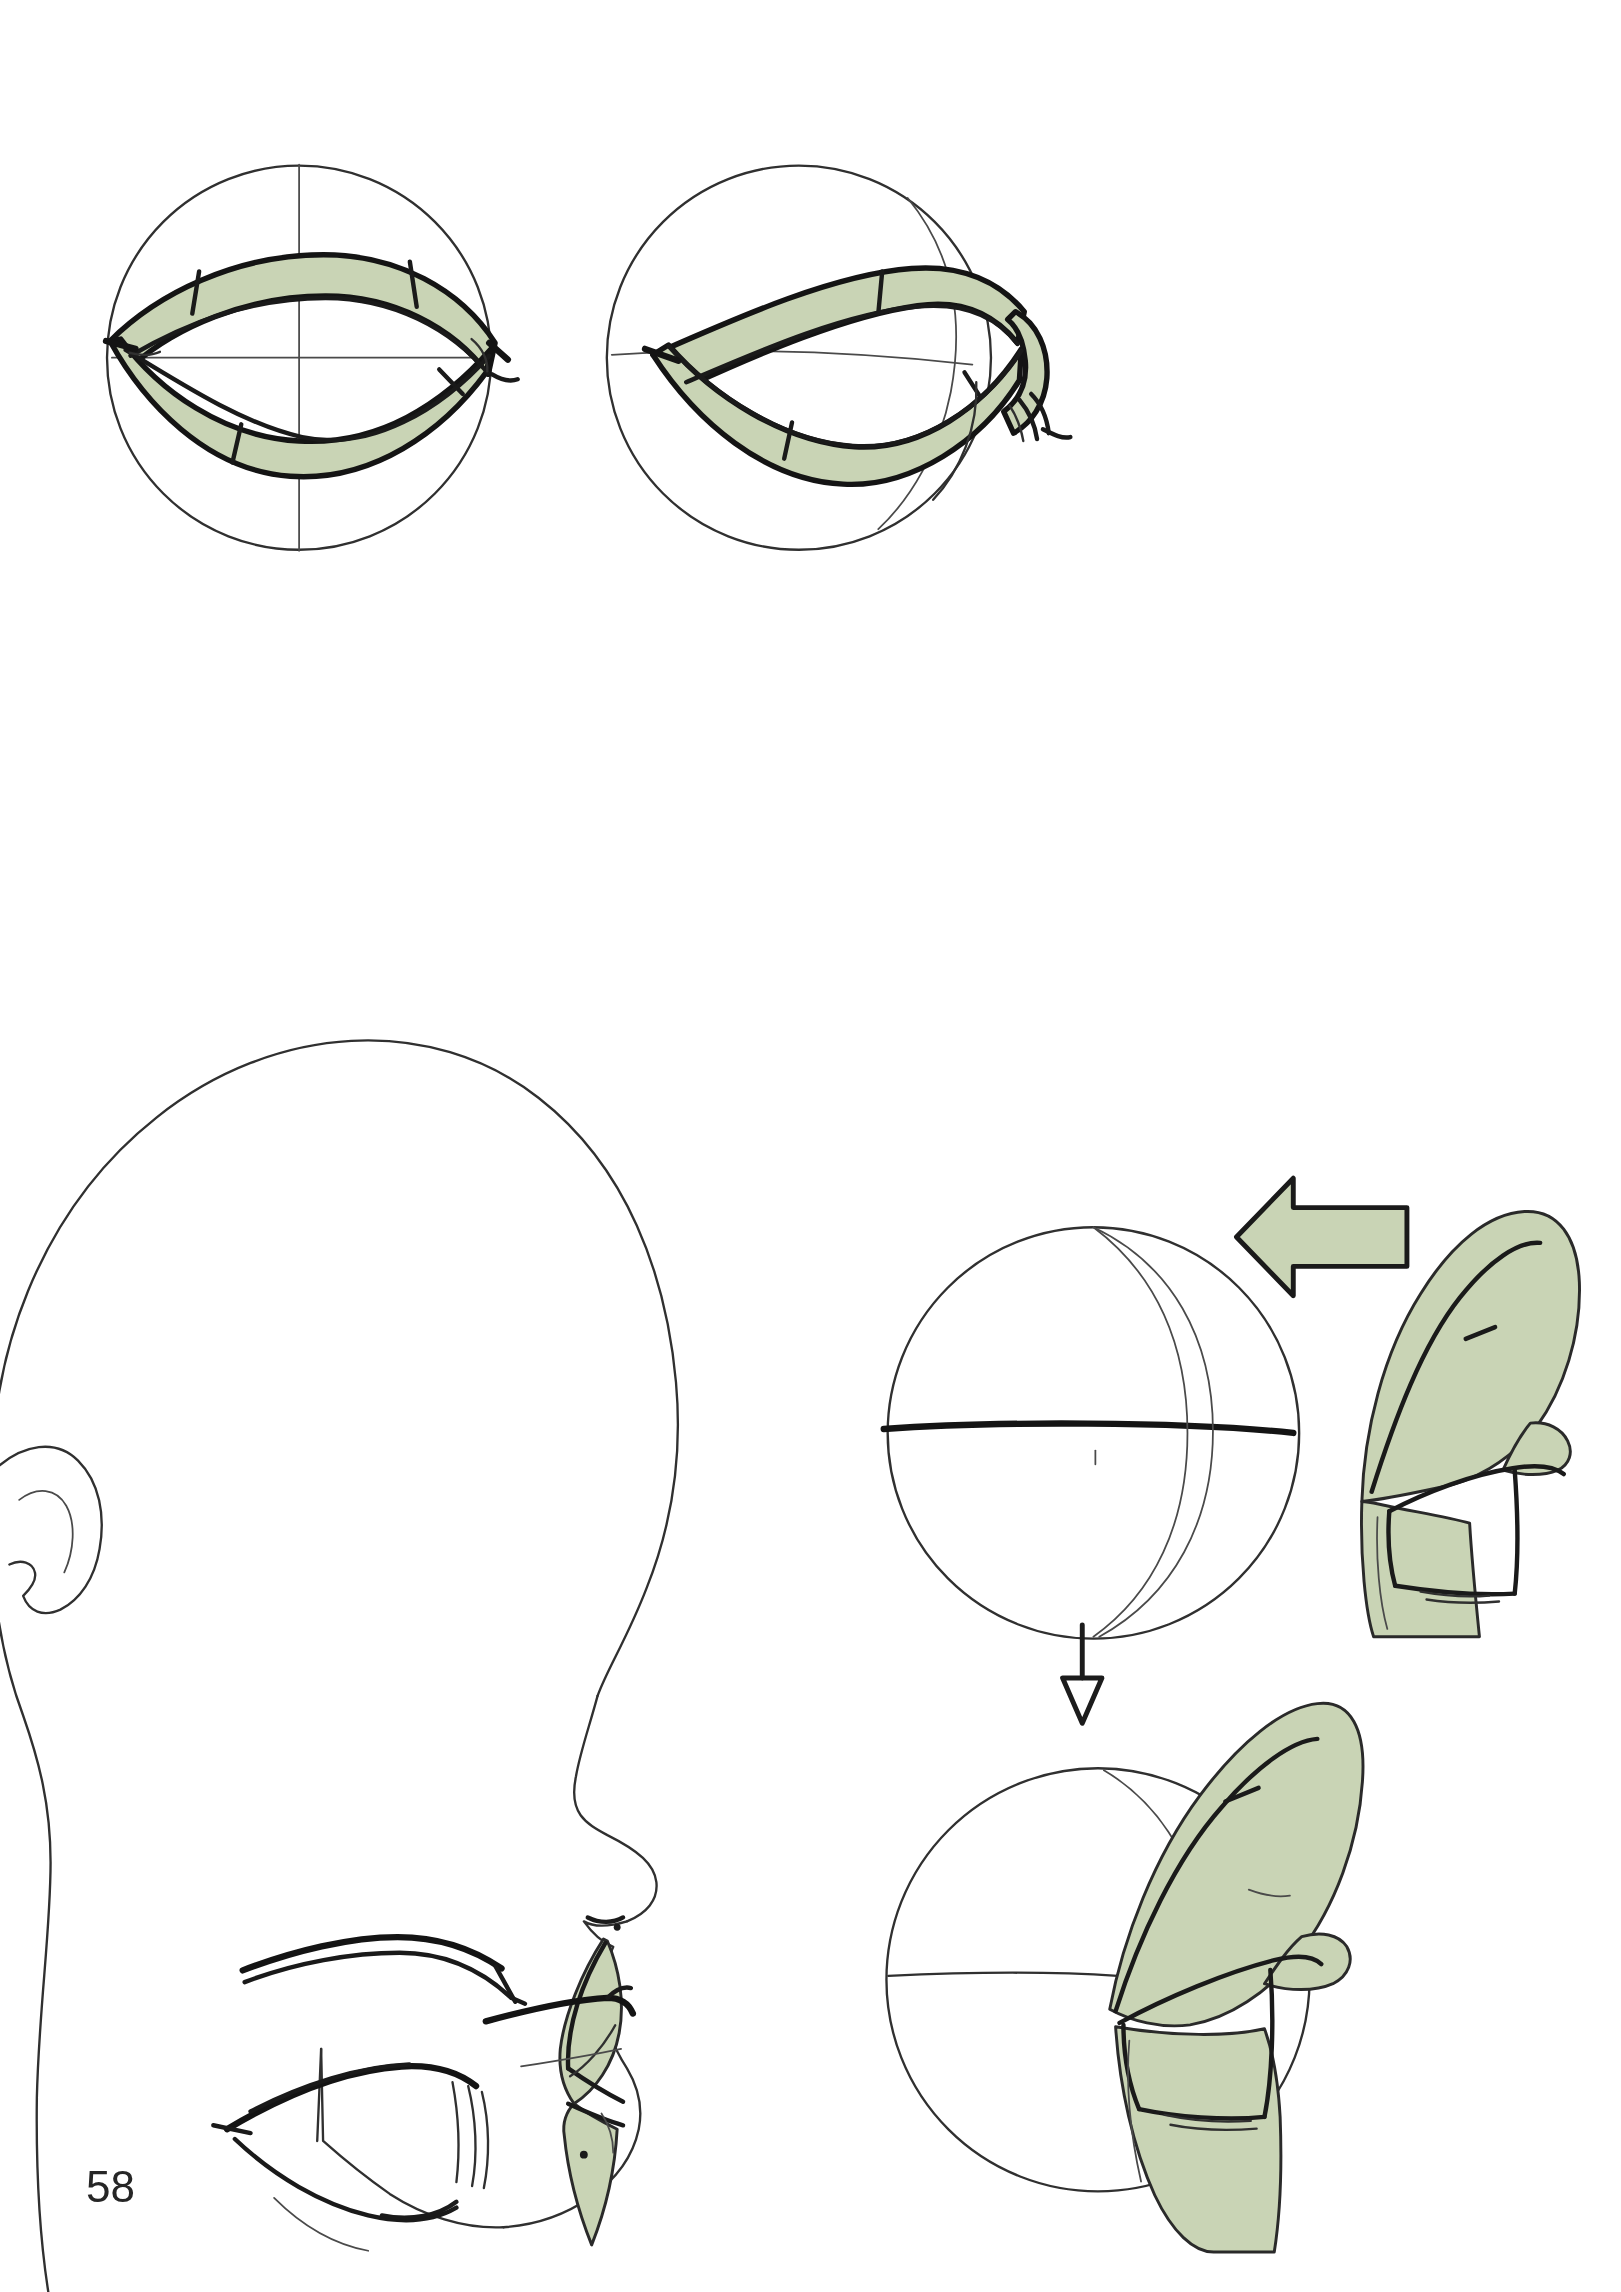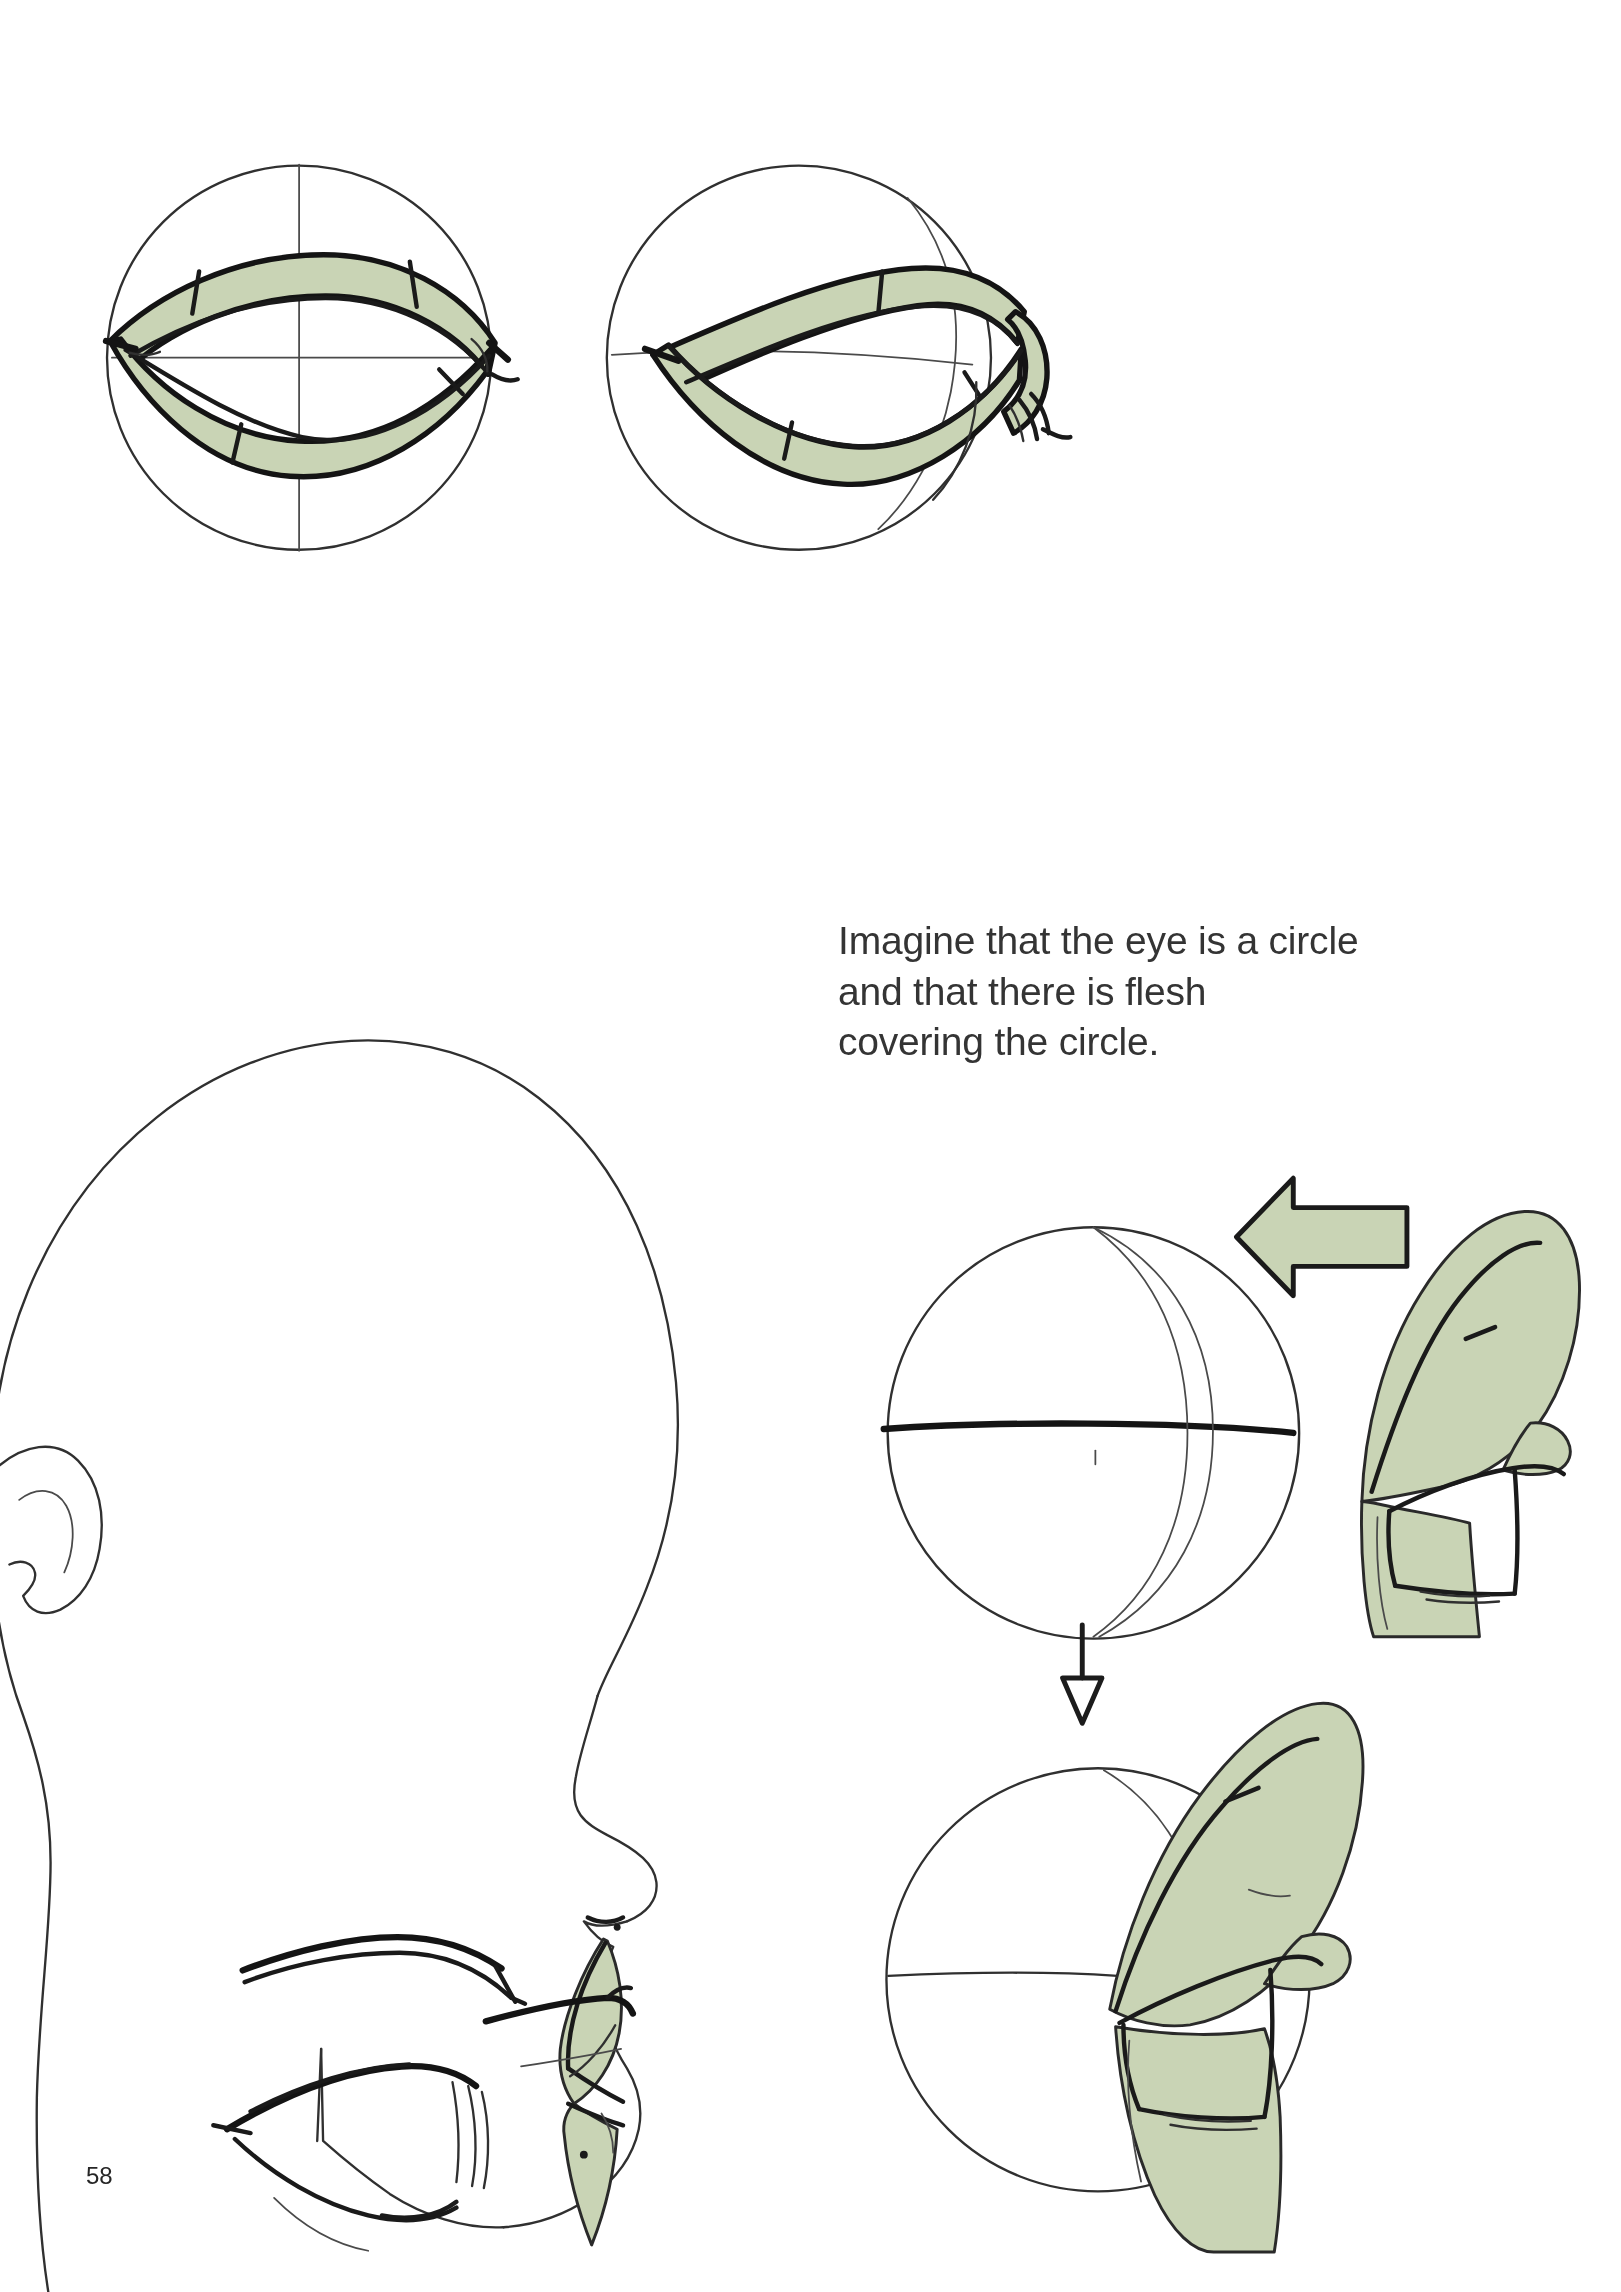--- a/index.html
+++ b/index.html
@@ -39,21 +39,21 @@
     color: #343434;
     font-family: "Liberation Sans", sans-serif;
     letter-spacing: -0.2px;
     white-space: pre-line;
   }
 
   
   #page-number {
     left: 86px;
     top: 2162px;
-    font-size: 24px;
+    font-size: 44px;
     color: #262626;
     font-family: "Liberation Sans", sans-serif;
   }
 
   svg { display: block; overflow: visible; }
   .ink        { fill: none; stroke: #1c1c1c; stroke-linecap: round; stroke-linejoin: round; }
   .ink-thin   { fill: none; stroke: #303030; stroke-width: 2.4; stroke-linecap: round; stroke-linejoin: round; }
   .ink-hair   { fill: none; stroke: #4a4a4a; stroke-width: 1.8; stroke-linecap: round; stroke-linejoin: round; }
   .ink-bold   { fill: none; stroke: #141414; stroke-width: 6.5; stroke-linecap: round; stroke-linejoin: round; }
   .ink-med    { fill: none; stroke: #1a1a1a; stroke-width: 4.5; stroke-linecap: round; stroke-linejoin: round; }
@@ -151,23 +151,20 @@
 
       <path class="ink-bold" d="M 58,206 L 92,218"></path>
       <path class="ink-med" d="M 452,252 C 462,262 468,276 470,292"></path>
       <path class="ink-med" d="M 440,258 C 450,270 456,284 458,298"></path>
       <path class="ink-thin" d="M 430,264 C 438,276 442,288 444,300"></path>
       <path class="ink-med" d="M 464,288 C 476,294 484,298 492,296"></path>
       <path class="ink-thin" d="M 396,240 C 398,286 380,330 352,360"></path>
     </svg>
   </div>
 
-  <div class="abs" id="caption">Imagine that the eye is a circle
-and that there is flesh
-covering the circle.</div>
 
   <div class="abs" id="fig-head-profile">
     <svg width="745" height="1353" viewBox="0 0 760 1380">
 
       <path class="ink-thin" d="M 14,560
                C 6,430 60,275 180,180
                C 300,84 460,74 570,160
                C 660,230 700,340 710,450
                C 718,540 700,610 680,660
                C 660,712 640,742 630,770"></path>

